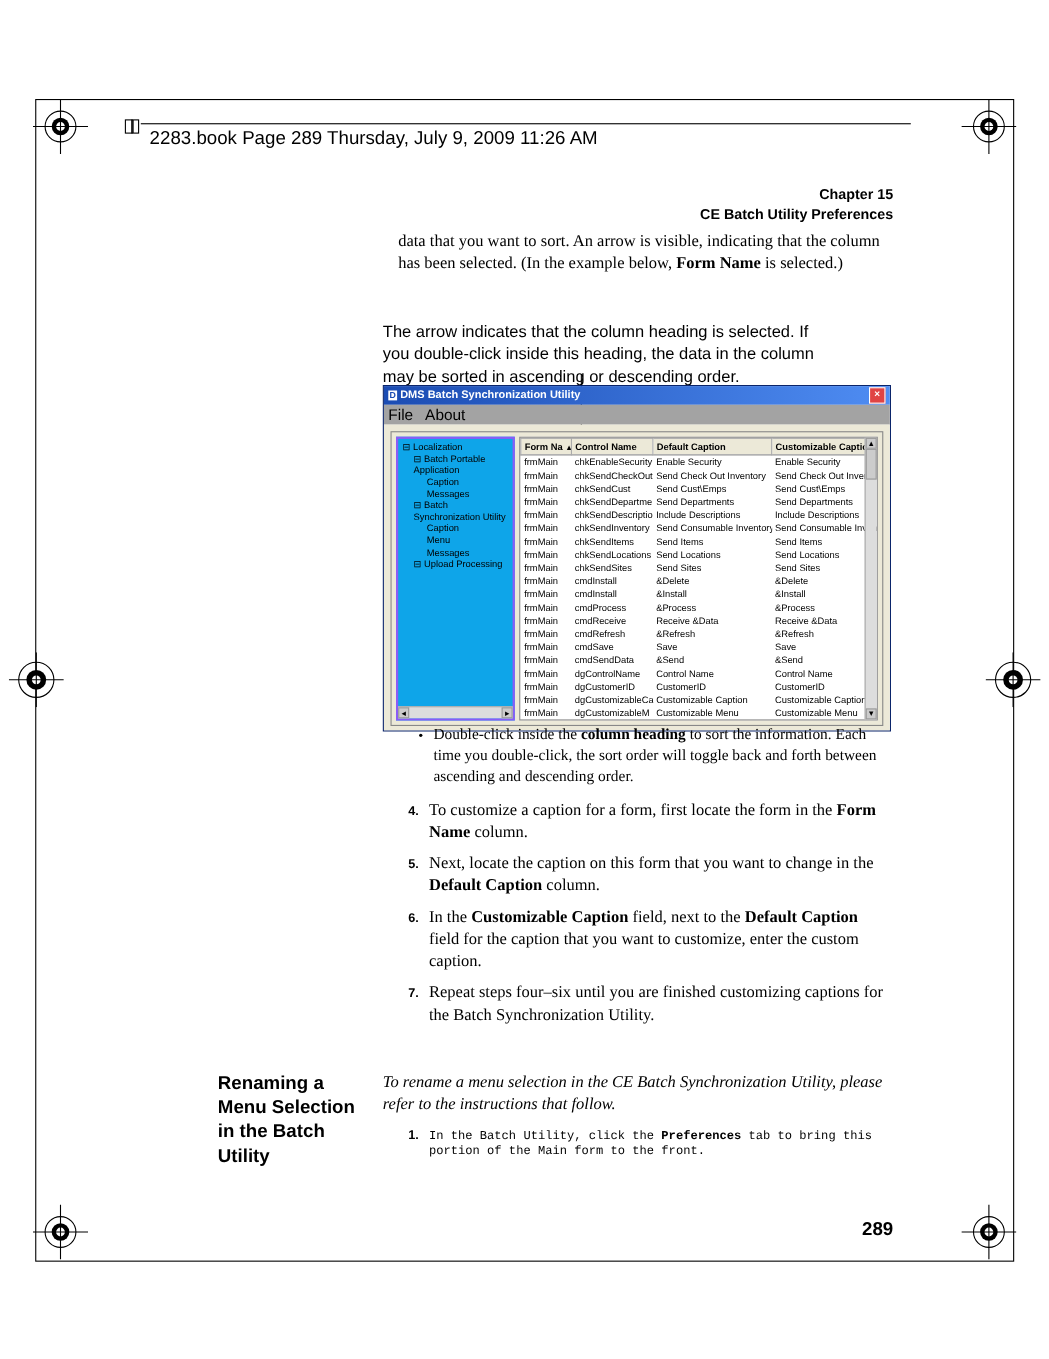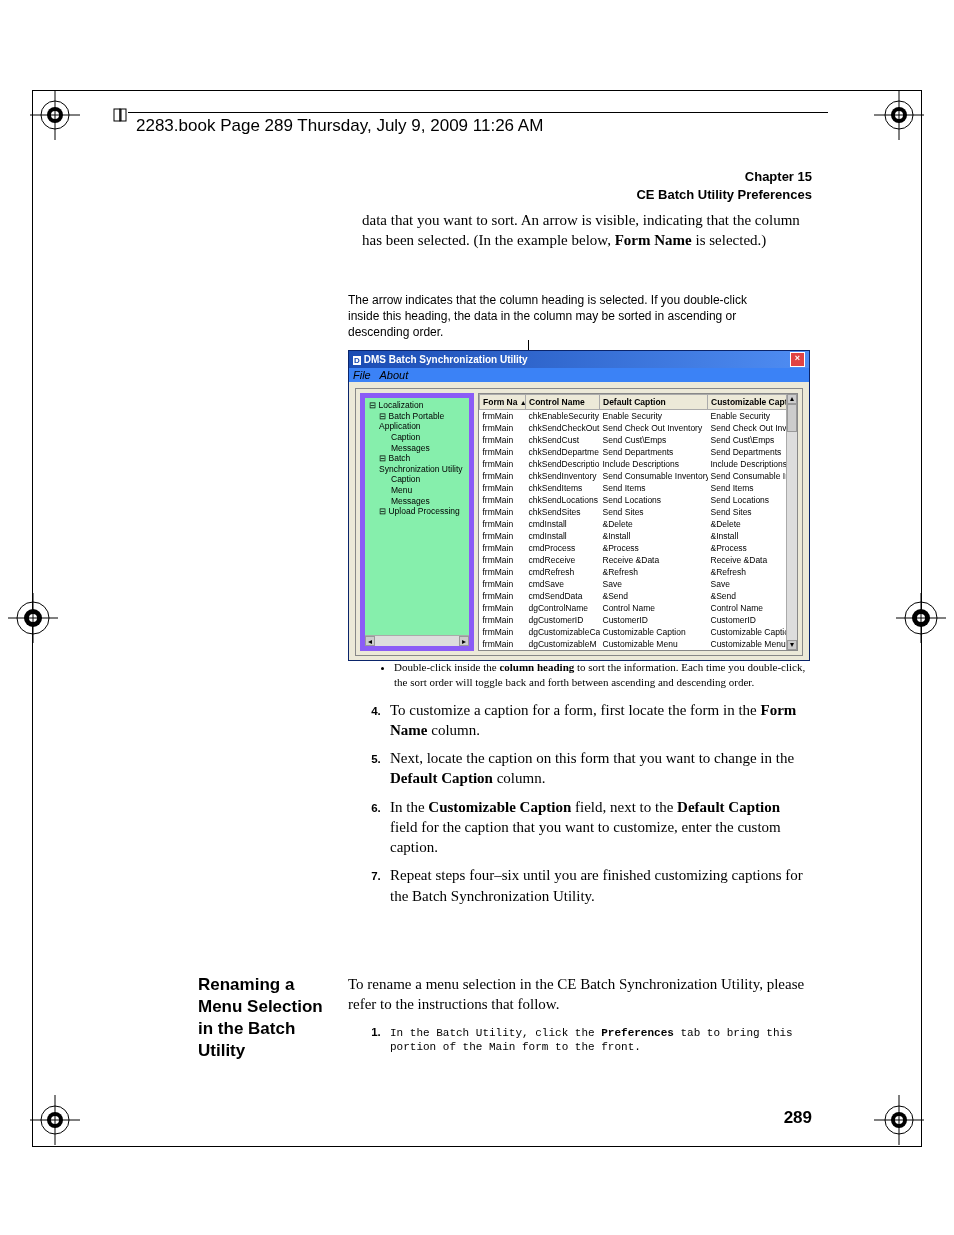--- a/index.html
+++ b/index.html
@@ -74,21 +74,21 @@
     font-size: 15px;
     line-height: 1.35;
   }
   .content p { margin: 0 0 10px 0; }
   .caption {
     position: absolute;
     left: 348px;
     top: 292px;
     width: 400px;
     font-family: Arial, Helvetica, sans-serif;
-    font-size: 12px;
+    font-size: 15px;
     line-height: 1.35;
   }
   .arrow-line {
     position: absolute;
     left: 528px;
     top: 340px;
     width: 0;
     height: 48px;
     border-left: 1px solid #000;
   }
@@ -118,24 +118,23 @@
     color: #fff;
     width: 13px;
     height: 13px;
     text-align: center;
     line-height: 11px;
     border: 1px solid #fff;
     font-family: Arial;
     font-size: 9px;
   }
   .ss-menu {
-    background: #3b82f6;
+    background: #a3a3a3;
     padding: 1px 4px;
-    font-size: 11px;
-    font-style: italic;
+    font-size: 14px;
   }
   .ss-body {
     background: #ece9d8;
     padding: 6px 6px 4px 6px;
   }
   .ss-tabs {
     display: flex;
     font-size: 9px;
     font-family: Tahoma, Arial, sans-serif;
   }
@@ -151,22 +150,22 @@
     background: #ece9d8;
   }
   .ss-panel {
     border: 1px solid #888;
     padding: 4px;
     display: flex;
     background: #ece9d8;
   }
   .ss-tree {
     width: 100px;
-    border: 5px solid #8b5cf6;
-    background: #86efac;
+    border: 2px solid #8b5cf6;
+    background: #0ea5e9;
     font-size: 8.5px;
     padding: 2px;
     line-height: 1.25;
     position: relative;
   }
   .tree-i0 { padding-left: 2px; }
   .tree-i1 { padding-left: 12px; }
   .tree-i2 { padding-left: 24px; }
   .tree-scroll-h {
     position: absolute;
@@ -232,21 +231,21 @@
 
   .after-ss {
     position: absolute;
     left: 362px;
     top: 660px;
     width: 448px;
     font-size: 15px;
     line-height: 1.35;
   }
   .after-ss ul { list-style: disc; margin: 0 0 10px 0; padding-left: 32px; font-size: 11px;}
-  .after-ss ul li { font-size: 11px; }
+  .after-ss ul li { font-size: 14px; }
   .after-ss ul li::marker { font-size: 11px; }
   .after-ss ol { list-style: decimal; margin: 0; padding-left: 22px; }
   .after-ss ol li { padding-left: 6px; margin-bottom: 8px; font-size: 15px; }
   .after-ss ol li::marker { font-family: Arial, Helvetica, sans-serif; font-size: 11.5px; font-weight: bold; }
 
   .side-heading {
     position: absolute;
     left: 198px;
     top: 974px;
     width: 140px;
@@ -256,21 +255,21 @@
     line-height: 1.3;
   }
   .body2 {
     position: absolute;
     left: 348px;
     top: 974px;
     width: 460px;
     font-size: 15px;
     line-height: 1.35;
   }
-  .body2 p { margin: 0 0 10px 0; }
+  .body2 p { margin: 0 0 10px 0; font-style: italic; }
   .body2 ol { list-style: decimal; margin: 0; padding-left: 36px; }
   .body2 ol li { padding-left: 6px; margin-bottom: 8px; font-size: 11px; font-family: Liberation Mono, monospace; }
   .body2 ol li::marker { font-family: Arial, Helvetica, sans-serif; font-size: 11.5px; font-weight: bold; }
   .page-num {
     position: absolute;
     right: 142px;
     top: 1108px;
     font-family: Arial, Helvetica, sans-serif;
     font-weight: bold;
     font-size: 17px;

